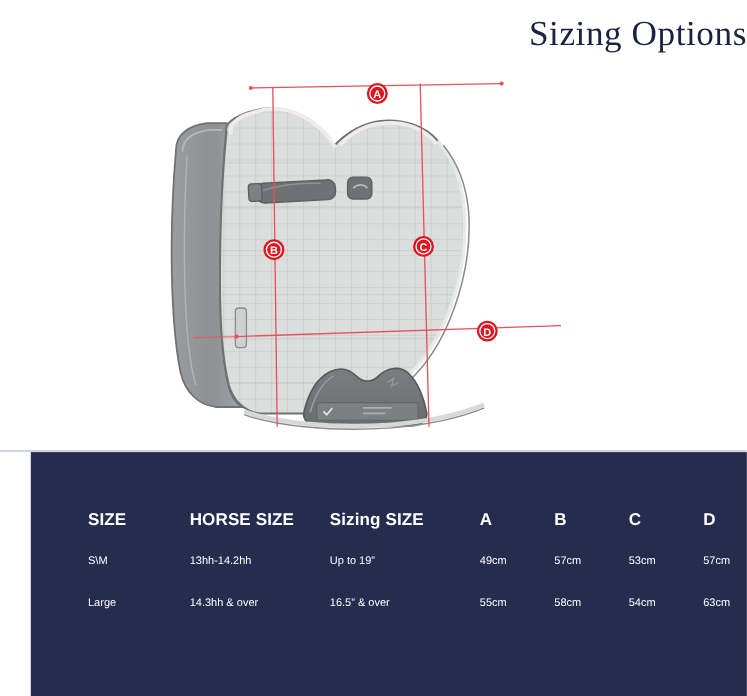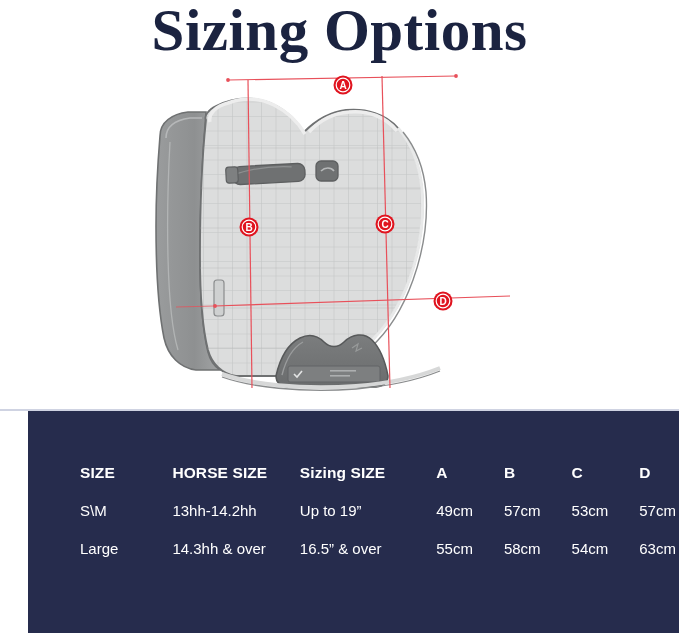--- a/index.html
+++ b/index.html
@@ -17,27 +17,27 @@
     background: #ffffff;
     overflow: hidden;
   }
 
   
   .title {
     position: absolute;
     left: 0;
     top: 2px;
     width: 679px;
-    text-align: center;
+    text-align: right;
     font-family: "Liberation Serif", serif;
-    font-size: 59px;
+    font-size: 32px;
     line-height: 56px;
     letter-spacing: 0.5px;
     color: #1b2340;
-    font-weight: 700;
+    font-weight: 400;
   }
 
   
   .illustration {
     position: absolute;
     left: 0;
     top: 58px;
     width: 679px;
     height: 352px;
   }
@@ -81,21 +81,21 @@
     white-space: nowrap;
   }
   .size-table th {
     font-size: 15.5px;
     font-weight: bold;
     letter-spacing: 0.1px;
     height: 36px;
     vertical-align: middle;
   }
   .size-table td {
-    font-size: 15px;
+    font-size: 10px;
     font-weight: normal;
     height: 38px;
     vertical-align: middle;
   }
   .col-size    { width: 85px;  padding-left: 52px !important; }
   .col-horse   { width: 126px; padding-left: 0 !important; }
   .col-saddle  { width: 135px; padding-left: 0 !important; }
   .col-a, .col-b, .col-c, .col-d { width: 67px; }
 
   th.col-horse, td.col-horse   { padding-left: 6px !important; }

